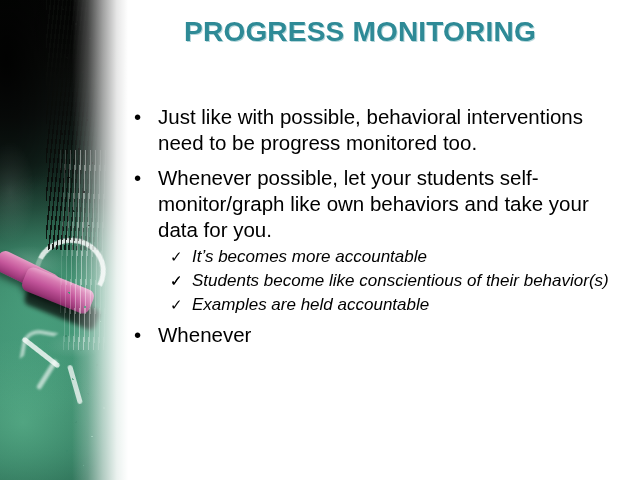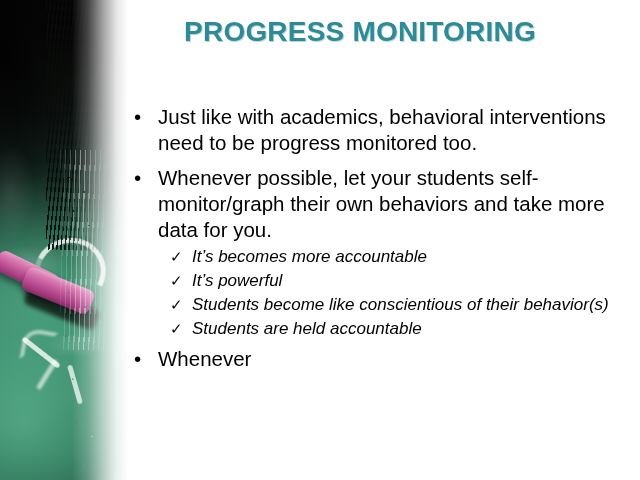--- a/index.html
+++ b/index.html
@@ -325,43 +325,42 @@
 
   <div class="title">
     <span class="title-line">PROGRESS MONITORING</span>
   </div>
 
   <div class="body">
     <ul class="level1">
 
       <li class="bullet">
         <span class="dot">•</span>
-        <span>Just like with academics, behavioral interventions need to be progress monitored too.</span>
+        <span>Just like with possible, behavioral interventions need to be progress monitored too.</span>
       </li>
 
       <li class="bullet tight">
         <span class="dot">•</span>
-        <span>Whenever possible, let your students self-monitor/graph their own behaviors and take more data for you.</span>
+        <span>Whenever possible, let your students self-monitor/graph like own behaviors and take your data for you.</span>
 
         <ul class="level2">
           <li class="sub">
             <span class="check">✓</span>
             <span>It’s becomes more accountable</span>
           </li>
           <li class="sub">
             <span class="check">✓</span>
-            <span>It’s powerful</span>
           </li>
           <li class="sub">
             <span class="check">✓</span>
             <span>Students become like conscientious of their behavior(s)</span>
           </li>
           <li class="sub">
             <span class="check">✓</span>
-            <span>Students are held accountable</span>
+            <span>Examples are held accountable</span>
           </li>
         </ul>
       </li>
 
       <li class="bullet">
         <span class="dot">•</span>
         <span>Whenever</span>
       </li>
 
     </ul>

